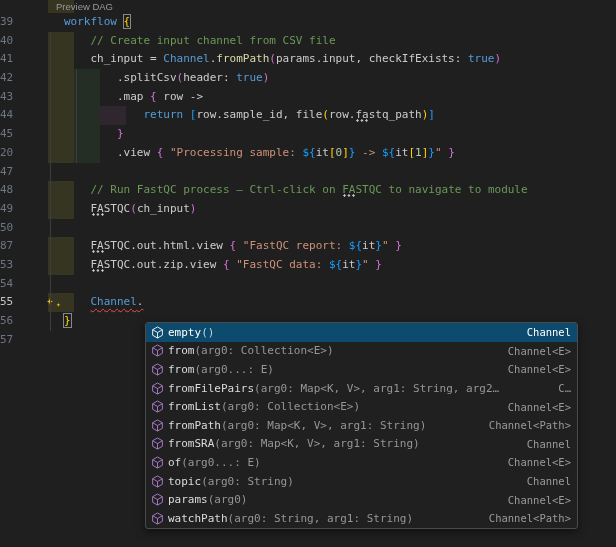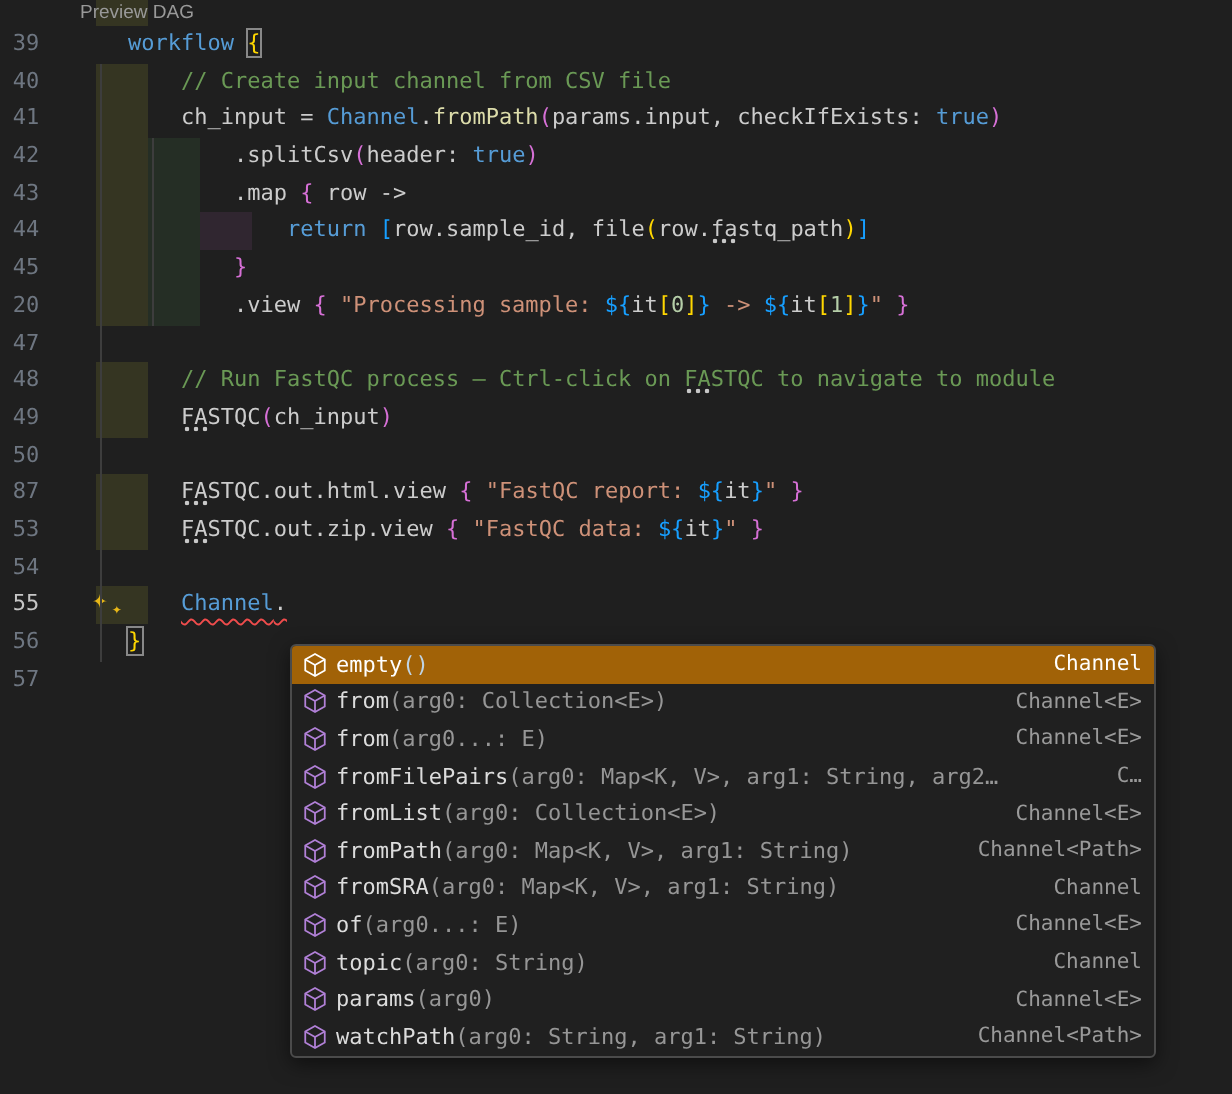--- a/index.html
+++ b/index.html
@@ -3,29 +3,29 @@
 <meta charset="utf-8">
 <style>
   html,body{margin:0;padding:0;}
   body{
     width:616px;height:547px;overflow:hidden;position:relative;
     background:#1f1f1f;
     font-family:"DejaVu Sans Mono","Liberation Mono",monospace;
   }
   .editor{position:absolute;inset:0;}
   .codelens{
-    position:absolute;left:40px;top:1px;height:12px;line-height:12px;
+    position:absolute;left:56px;top:1px;height:12px;line-height:12px;
     font-family:"Liberation Sans",sans-serif;font-size:9.5px;color:#999999;
     cursor:pointer;
   }
   .lines{position:absolute;top:13px;left:0;right:0;}
   .line{position:relative;height:18.7px;font-size:11px;}
   .ln{
     position:absolute;left:0;top:0;width:26px;height:100%;
-    text-align:center;color:#6e7681;line-height:18.7px;
+    text-align:left;color:#6e7681;line-height:18.7px;
   }
   .ln.active{color:#c6c6c6;}
   .code{position:absolute;left:48px;top:0;height:100%;line-height:18.7px;white-space:pre;margin-left:16px;}
   .tk{white-space:pre;}
   .kw{color:#569CD6}
   .cls{color:#569CD6}
   .fn{color:#DCDCAA}
   .pl{color:#CCCCCC}
   .cm{color:#6A9955}
   .st{color:#CE9178}
@@ -57,21 +57,21 @@
   .sparkle .s-small{position:absolute;left:12px;top:7px;font-size:8px;line-height:10px;}
   .suggest{
     position:absolute;left:145px;top:322px;width:431px;
     background:#202020;border:1px solid #4b4b4b;border-radius:3px;
     box-shadow:0 3px 10px rgba(0,0,0,0.5);overflow:hidden;z-index:5;
   }
   .srow{
     height:18.6px;display:flex;align-items:center;
     padding:0 6px 0 3px;font-size:11px;cursor:pointer;white-space:pre;
   }
-  .srow.sel{background:#a16207;}
+  .srow.sel{background:#0c4a6e;}
   .sicon{width:16px;height:16px;flex:0 0 16px;margin-right:3px;display:flex;align-items:center;justify-content:center;}
   .sicon svg{stroke:#B180D7;fill:none;stroke-width:1.1;}
   .sel .sicon svg{stroke:#ffffff;}
   .sname{color:#dcdcdc;}
   .sel .sname{color:#ffffff;}
   .ssig{color:#969696;}
   .sel .ssig{color:#bfd4e5;}
   .sdet{margin-left:auto;padding-left:8px;font-size:10.5px;color:#9a9a9a;}
   .sel .sdet{color:#ffffff;}
 </style>

